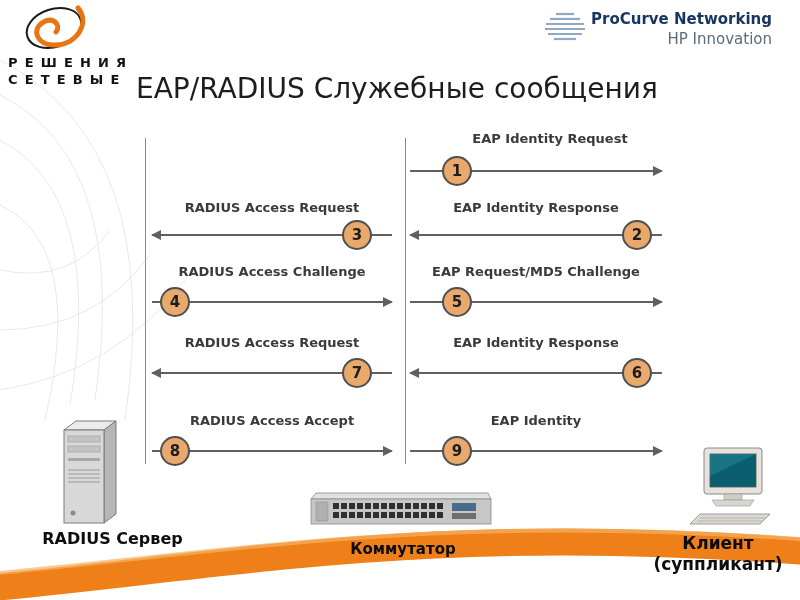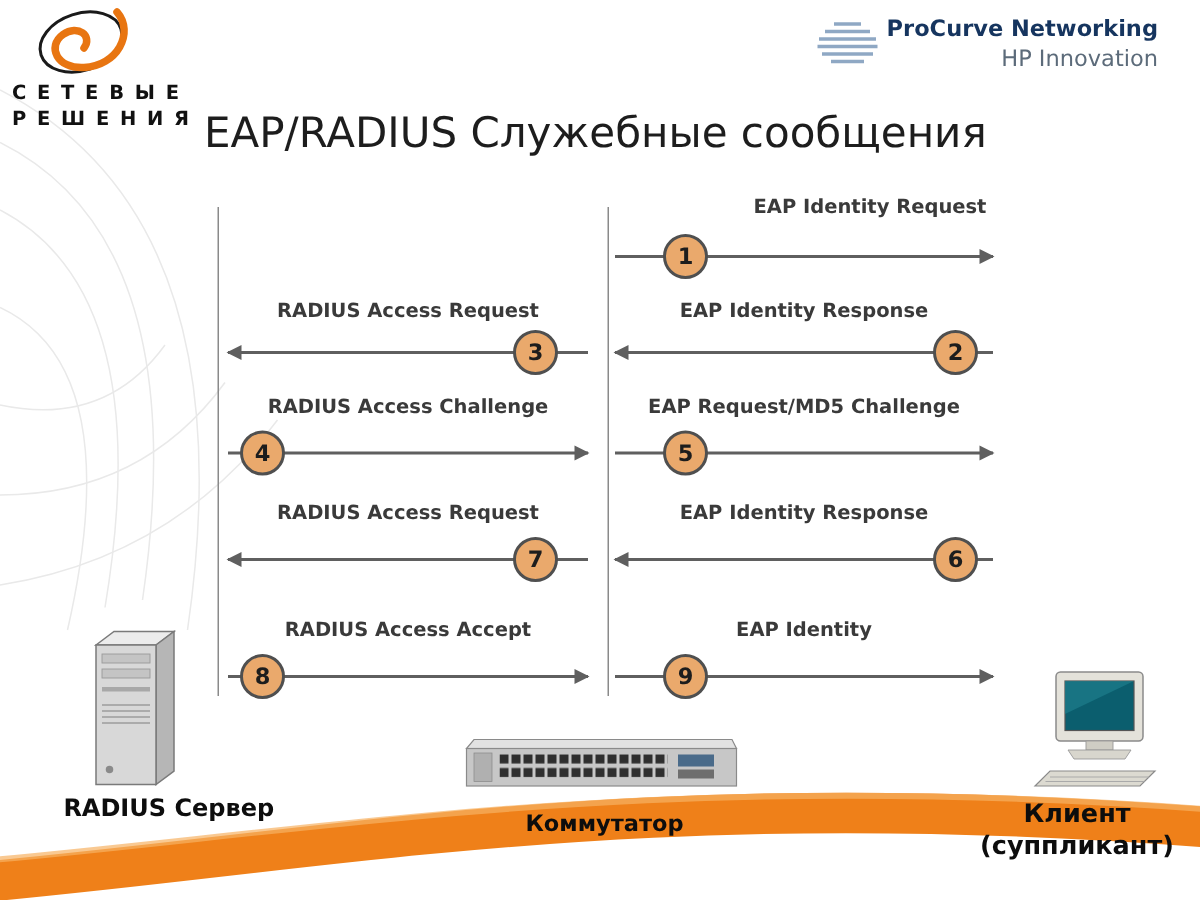--- a/index.html
+++ b/index.html
@@ -4,34 +4,34 @@
 <style>
   html,body{margin:0;padding:0;background:#888;}
   .slide{position:relative;width:800px;height:600px;background:#ffffff;overflow:hidden;
          font-family:"DejaVu Sans","Liberation Sans",sans-serif;margin:0 auto;}
   svg{display:block;}
   .bg{position:absolute;left:0;top:0;z-index:0;}
 
   
   .logo-left{position:absolute;left:8px;top:2px;z-index:3;}
   .logo-line{font-weight:bold;font-size:13px;letter-spacing:0.55em;color:#111;line-height:17px;}
-  .logo-right{position:absolute;right:28px;top:10px;z-index:3;display:flex;align-items:center;}
+  .logo-right{position:absolute;right:28px;top:10px;z-index:3;display:flex;align-items:flex-start;}
   .pc-text{margin-left:4px;}
   .pc-brand{font-weight:bold;font-size:15px;color:#16355f;line-height:18px;}
   .pc-sub{font-size:15px;color:#5c6b7a;text-align:right;margin-top:2px;}
 
   .title{position:absolute;left:136px;top:72px;margin:0;font-size:28px;font-weight:400;
          color:#1d1d1d;z-index:3;white-space:nowrap;text-align:center;}
 
   
   .lifeline{position:absolute;top:138px;height:326px;width:1px;background:#8a8a8a;z-index:1;}
   .msg-label{position:absolute;font-weight:bold;font-size:13px;color:#3a3a3a;text-align:center;z-index:2;}
   .lbl-left{left:148px;width:248px;}
   .lbl-right{left:406px;width:260px;}
-  .lbl-r1{left:450px;width:260px;}
+  .lbl-r1{left:420px;width:260px;}
   .arrow{position:absolute;height:2px;background:#5f5f5f;z-index:2;}
   .ar-left{left:152px;width:240px;}
   .ar-right{left:410px;width:252px;}
   .head{position:absolute;width:0;height:0;border-top:5px solid transparent;border-bottom:5px solid transparent;top:-4px;}
   .head-l{left:-1px;border-right:10px solid #5f5f5f;}
   .head-r{right:-1px;border-left:10px solid #5f5f5f;}
   .badge{position:absolute;top:-14px;width:26px;height:26px;border-radius:50%;background:#eaa96c;
          border:2px solid #4f4f4f;color:#1d1d1d;font-weight:bold;font-size:15px;line-height:26px;
          text-align:center;}
   .ar-left .b-left{left:8px;}   .ar-left .b-right{left:190px;}
@@ -61,22 +61,22 @@
     </g>
     <path d="M-12,588 C 230,566 430,522 812,552" stroke="#ef8019" stroke-width="27" fill="none"></path>
     <path d="M-12,574 C 230,552 440,512 812,540" stroke="#f6b264" stroke-width="4" fill="none" opacity="0.7"></path>
   </svg>
 
   <div class="logo-left">
     <svg width="86" height="52" viewBox="0 0 86 52">
       <ellipse cx="46" cy="26" rx="28" ry="19" fill="none" stroke="#1a1a1a" stroke-width="2" transform="rotate(-18 46 26)"></ellipse>
       <path d="M70,6 C 82,20 70,42 48,43 C 30,44 23,29 34,21 C 44,14 54,22 48,30" fill="none" stroke="#e87511" stroke-width="5" stroke-linecap="round"></path>
     </svg>
+    <div class="logo-line">РЕШЕНИЯ</div>
     <div class="logo-line">СЕТЕВЫЕ</div>
-    <div class="logo-line">РЕШЕНИЯ</div>
   </div>
 
   <div class="logo-right">
     <svg width="44" height="34" viewBox="0 0 44 34">
       <g stroke="#8fa8c4" stroke-width="2.2" fill="none">
         <line x1="13" y1="4" x2="31" y2="4"></line>
         <line x1="7" y1="9" x2="37" y2="9"></line>
         <line x1="3" y1="14" x2="41" y2="14"></line>
         <line x1="2" y1="19" x2="42" y2="19"></line>
         <line x1="5" y1="24" x2="39" y2="24"></line>

